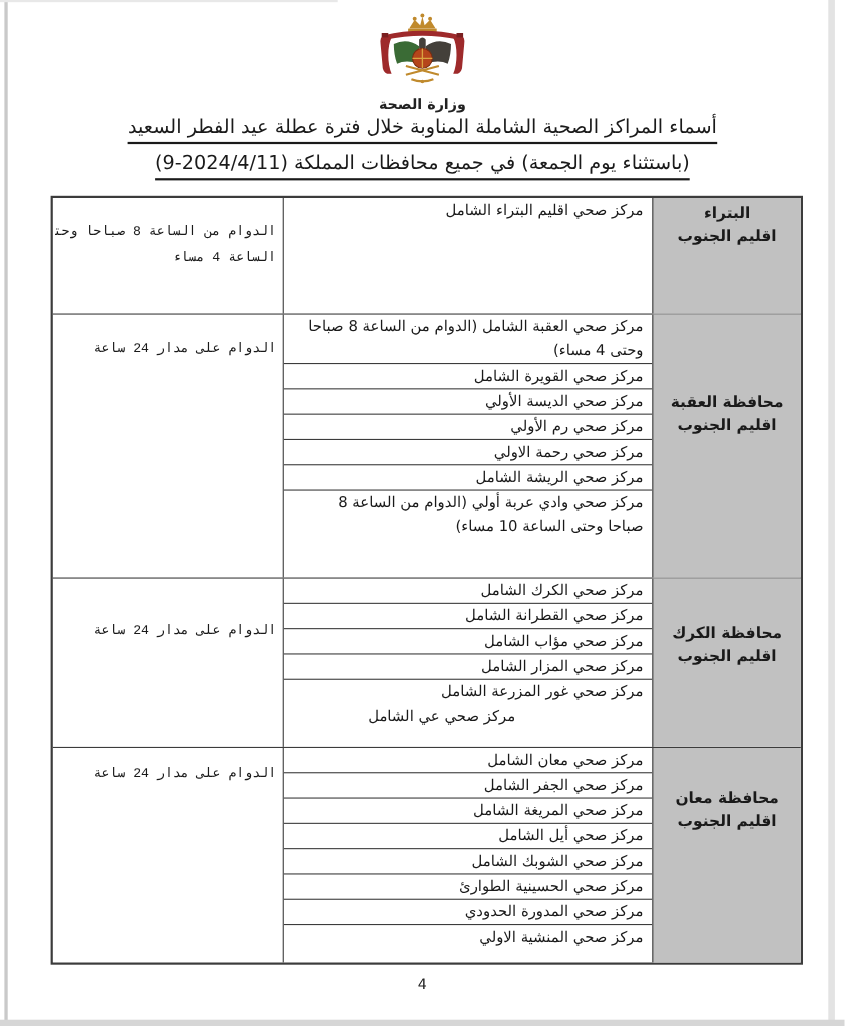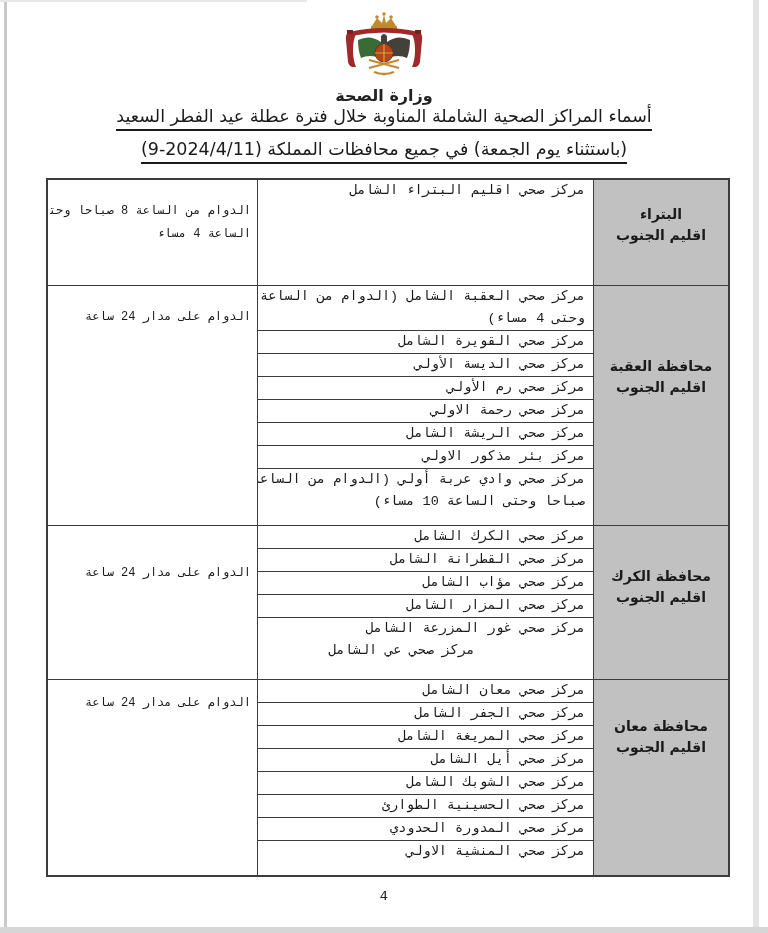--- a/index.html
+++ b/index.html
@@ -6,45 +6,45 @@
   .page{position:relative;width:768px;height:933px;background:#ffffff;overflow:hidden;
         font-family:"DejaVu Sans", sans-serif;color:#1a1a1a;}
   
   .edge-left{position:absolute;left:4px;top:0;bottom:0;width:3px;background:#c9c9c9;}
   .edge-right{position:absolute;left:753px;top:0;bottom:0;width:6px;background:#e3e3e3;}
   .edge-bottom{position:absolute;left:0;bottom:0;width:100%;height:6px;background:#d6d6d6;}
   .edge-top{position:absolute;left:0;top:0;width:40%;height:2px;background:#e8e8e8;}
 
   .header{position:absolute;top:10px;left:0;width:100%;text-align:center;direction:rtl;}
   .logo-wrap{display:inline-block;}
-  .ministry-caption{font-size:16px;line-height:14px;margin-top:1px;color:#222;font-weight:bold;}
+  .ministry-caption{font-size:13px;line-height:14px;margin-top:1px;color:#222;font-weight:bold;}
 
   .titles{position:absolute;top:104px;left:0;width:100%;text-align:center;direction:rtl;}
   .title-line{display:inline-block;font-weight:normal;font-size:17.5px;line-height:24px;
               border-bottom:2px solid #1a1a1a;padding-bottom:1px;}
   .title-line2-wrap{margin-top:6px;}
 
   .table{position:absolute;left:46px;top:178px;width:684px;direction:rtl;
          border:2px solid #3c3c3c;box-sizing:border-box;}
   .section{display:grid;grid-template-columns:135px 336px 207px;border-top:1.5px solid #3c3c3c;box-sizing:border-box;}
   .section:first-child{border-top:none;}
   .section:nth-child(1){height:105px;}
   .section:nth-child(2){height:240px;}
   .section:nth-child(3){height:154px;}
   .section:nth-child(4){height:196px;}
 
   .cell{box-sizing:border-box;overflow:hidden;}
   .region{background:#c1c1c1;border-left:1px solid #3c3c3c;text-align:center;
           font-weight:bold;font-size:14px;line-height:21px;}
-  .section:nth-child(1) .region{padding-top:24px;}
+  .section:nth-child(1) .region{padding-top:4px;}
   .section:nth-child(2) .region{padding-top:70px;}
   .section:nth-child(3) .region{padding-top:40px;}
   .section:nth-child(4) .region{padding-top:36px;}
 
-  .centers{display:flex;flex-direction:column;border-left:1px solid #3c3c3c;font-family:Liberation Mono, monospace;}
+  .centers{display:flex;flex-direction:column;border-left:1px solid #3c3c3c;}
   .row{border-bottom:1px solid #3c3c3c;padding:0 8px;box-sizing:border-box;min-height:22px;}
   .row:last-child{border-bottom:none;flex:1;}
   .line{display:block;font-size:13.5px;line-height:22px;text-align:right;white-space:nowrap;}
   
   .section:nth-child(3) .row:last-child .line:nth-child(2){padding-right:48px;text-align:center;}
 
   .hours{font-size:12px;padding-right:6px;font-family:Liberation Mono, monospace;}
   .hline{line-height:23px;text-align:right;white-space:nowrap;}
   .section:nth-child(1) .hours{padding-top:20px;}
   .section:nth-child(2) .hours{padding-top:20px;}
@@ -137,23 +137,20 @@
           <div class="row">
             <span class="line">مركز صحي رم الأولي</span>
           </div>
           <div class="row">
             <span class="line">مركز صحي رحمة الاولي</span>
           </div>
           <div class="row">
             <span class="line">مركز صحي الريشة الشامل</span>
           </div>
           <div class="row">
-            <span class="line">مركز بئر مذكور الاولي</span>
-          </div>
-          <div class="row">
             <span class="line">مركز صحي وادي عربة أولي (الدوام من الساعة 8</span>
             <span class="line">صباحا وحتى الساعة 10 مساء)</span>
           </div>
         </div>
       <div class="cell hours">
         <div class="hline">الدوام على مدار 24 ساعة</div>
         <div class="hline"></div>
       </div>
     </div>
 

